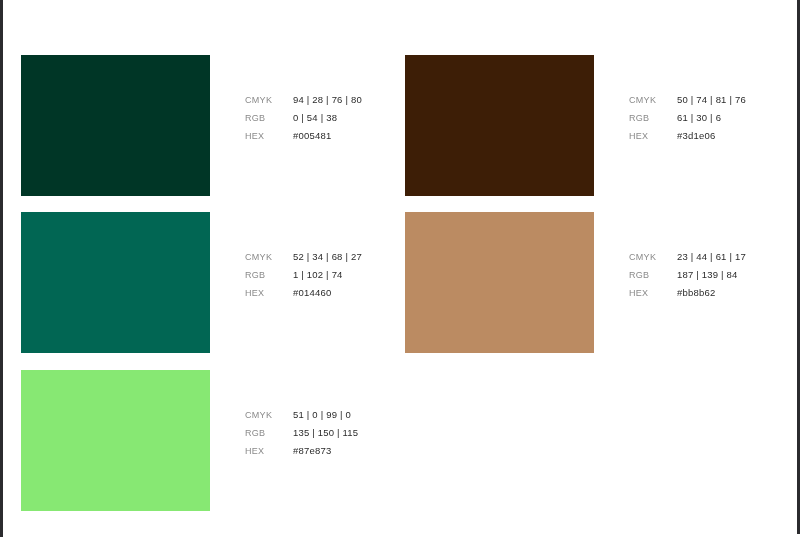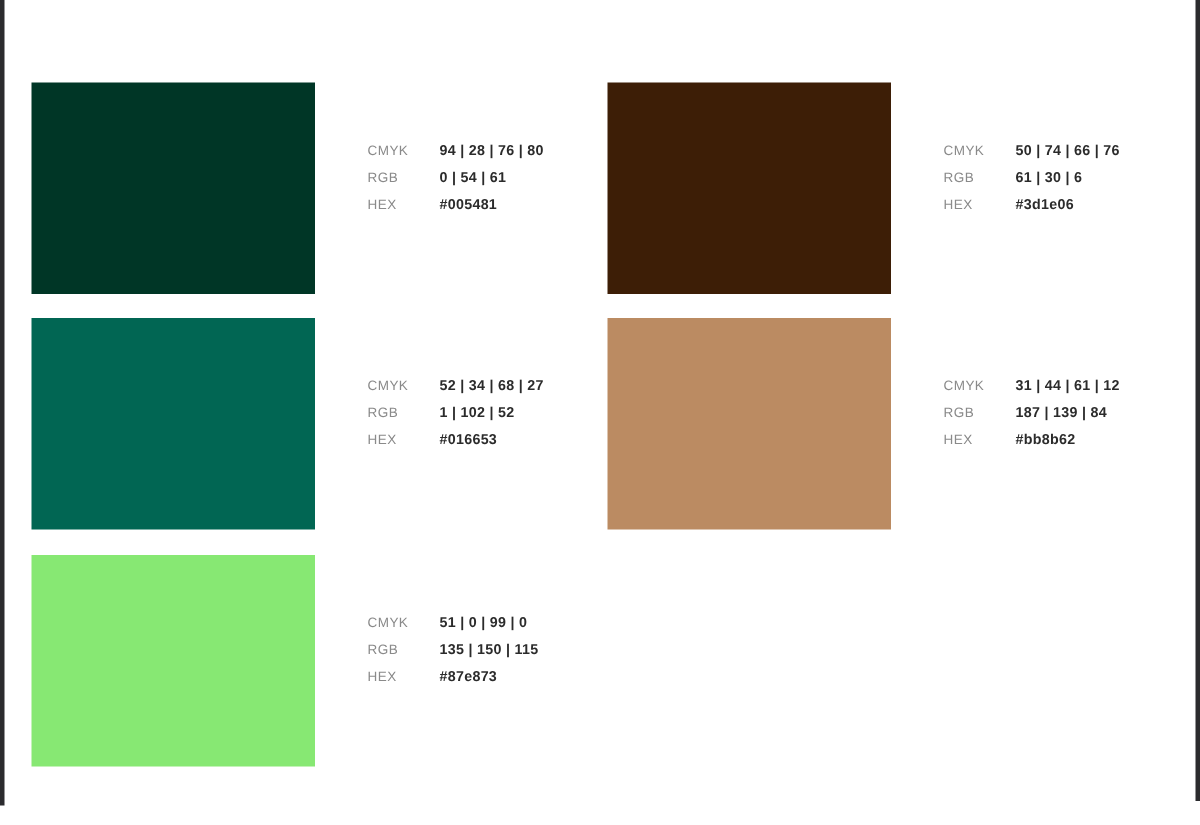--- a/index.html
+++ b/index.html
@@ -72,89 +72,89 @@
   .spec-label {
     width: 48px;
     flex: 0 0 48px;
     font-size: 9px;
     letter-spacing: 0.3px;
     color: #8a8a8a;
   }
 
   .spec-value {
     font-size: 9.5px;
-    font-weight: bold;
+    font-weight: normal;
     letter-spacing: 0.2px;
     color: #2b2b2b;
   }
 </style>
 </head>
 <body>
 
 <div class="edge-strip left"></div>
 <div class="edge-strip right"></div>
 
 <div class="palette-sheet" id="palette-sheet">
     <div class="swatch-entry" style="left: 21px; top: 55px;">
       <div class="swatch-chip" style="background: rgb(0, 54, 38);"></div>
       <div class="spec-table">
         <div class="spec-row">
           <span class="spec-label">CMYK</span>
           <span class="spec-value">94 | 28 | 76 | 80</span>
         </div>
         <div class="spec-row">
           <span class="spec-label">RGB</span>
-          <span class="spec-value">0 | 54 | 61</span>
+          <span class="spec-value">0 | 54 | 38</span>
         </div>
         <div class="spec-row">
           <span class="spec-label">HEX</span>
           <span class="spec-value">#005481</span>
         </div>
       </div>
     </div>
     <div class="swatch-entry" style="left: 405px; top: 55px;">
       <div class="swatch-chip" style="background: rgb(61, 30, 6);"></div>
       <div class="spec-table">
         <div class="spec-row">
           <span class="spec-label">CMYK</span>
-          <span class="spec-value">50 | 74 | 66 | 76</span>
+          <span class="spec-value">50 | 74 | 81 | 76</span>
         </div>
         <div class="spec-row">
           <span class="spec-label">RGB</span>
           <span class="spec-value">61 | 30 | 6</span>
         </div>
         <div class="spec-row">
           <span class="spec-label">HEX</span>
           <span class="spec-value">#3d1e06</span>
         </div>
       </div>
     </div>
     <div class="swatch-entry" style="left: 21px; top: 212px;">
       <div class="swatch-chip" style="background: rgb(1, 102, 83);"></div>
       <div class="spec-table">
         <div class="spec-row">
           <span class="spec-label">CMYK</span>
           <span class="spec-value">52 | 34 | 68 | 27</span>
         </div>
         <div class="spec-row">
           <span class="spec-label">RGB</span>
-          <span class="spec-value">1 | 102 | 52</span>
+          <span class="spec-value">1 | 102 | 74</span>
         </div>
         <div class="spec-row">
           <span class="spec-label">HEX</span>
-          <span class="spec-value">#016653</span>
+          <span class="spec-value">#014460</span>
         </div>
       </div>
     </div>
     <div class="swatch-entry" style="left: 405px; top: 212px;">
       <div class="swatch-chip" style="background: rgb(187, 139, 98);"></div>
       <div class="spec-table">
         <div class="spec-row">
           <span class="spec-label">CMYK</span>
-          <span class="spec-value">31 | 44 | 61 | 12</span>
+          <span class="spec-value">23 | 44 | 61 | 17</span>
         </div>
         <div class="spec-row">
           <span class="spec-label">RGB</span>
           <span class="spec-value">187 | 139 | 84</span>
         </div>
         <div class="spec-row">
           <span class="spec-label">HEX</span>
           <span class="spec-value">#bb8b62</span>
         </div>
       </div>

